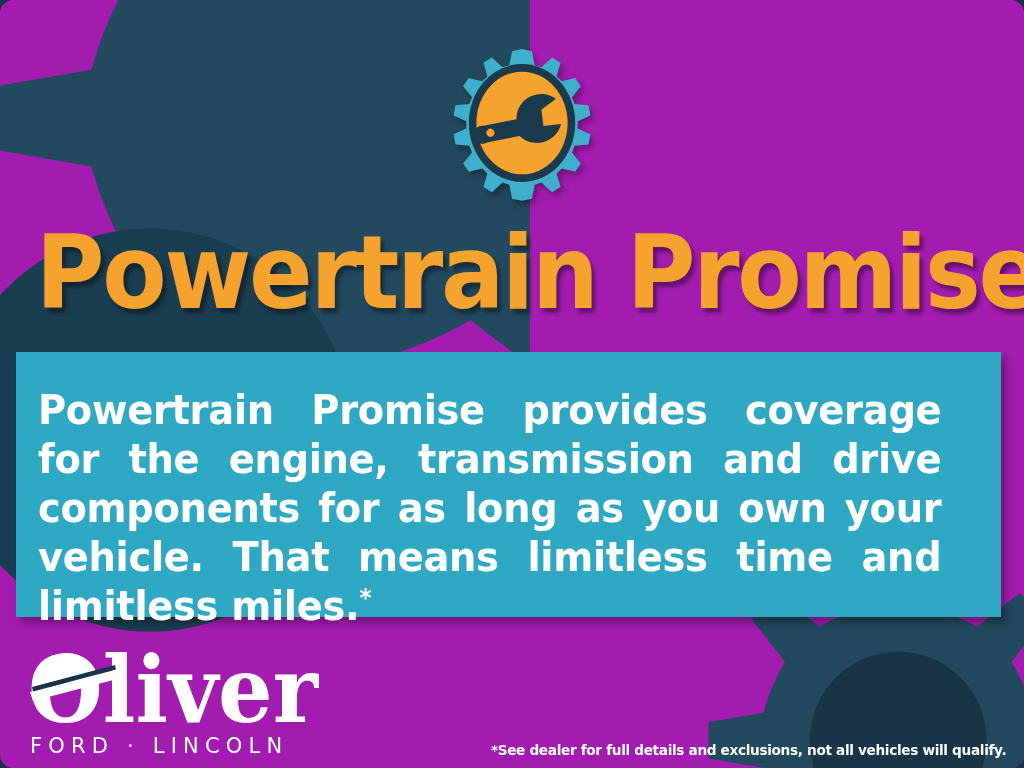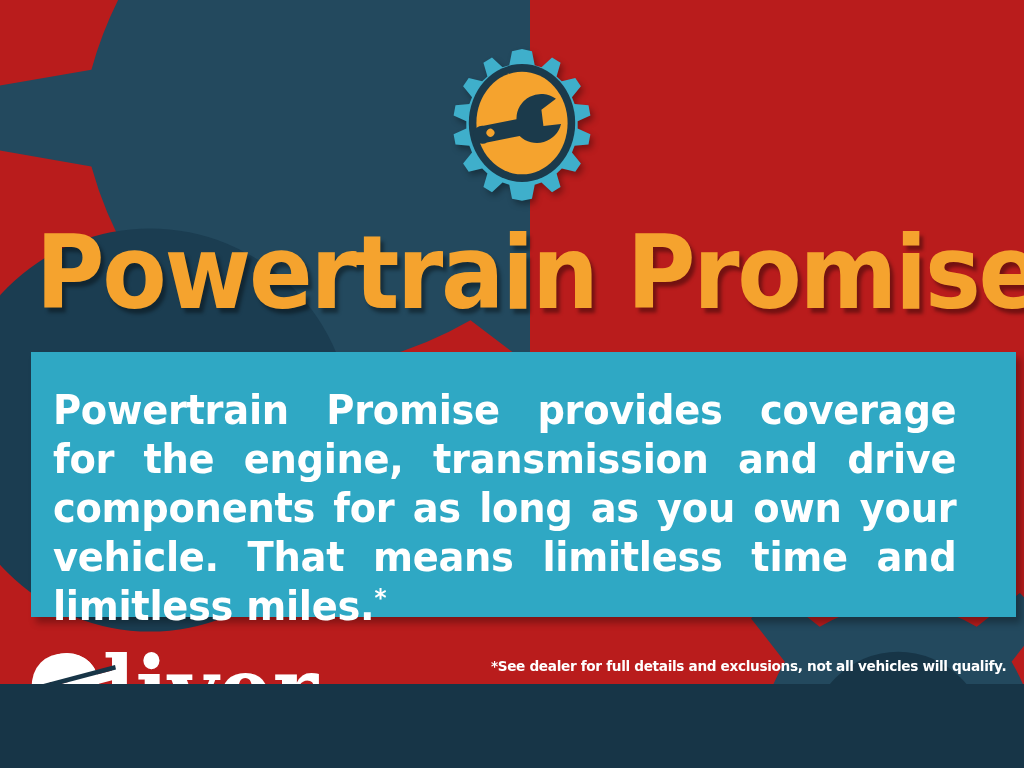--- a/index.html
+++ b/index.html
@@ -6,23 +6,24 @@
 
   html, body {
     width:1024px; height:768px;
     overflow:hidden;
     background:#173547;
     font-family:"Liberation Sans", sans-serif;
   }
 
   #poster {
     position:relative;
-    width:1024px; height:684px;
-    background:#b91c1c;
+    width:1024px; height:768px;
+    background:#a21caf;
     overflow:hidden;
+    border-radius:13px;
   }
 
   
   .bg-layer {
     position:absolute; inset:0;
     overflow:hidden;
     pointer-events:none;
   }
   .bg-gear { position:absolute; }
   .bg-gear svg { display:block; }
@@ -52,21 +53,21 @@
     letter-spacing:-2.5px;
     color:#F5A32E;
     transform:scaleX(0.93);
     text-shadow:4px 5px 4px rgba(0,0,0,0.38);
     white-space:nowrap;
   }
 
   
   #body-panel {
     position:absolute;
-    left:31px; top:352px;
+    left:16px; top:352px;
     width:985px; height:265px;
     background:#2FA8C4;
     box-shadow:5px 6px 7px rgba(0,0,0,0.30);
   }
   #body-copy {
     position:absolute;
     left:22px; right:22px; top:34px;
     color:#FFFFFF;
     font-family:"DejaVu Sans", sans-serif;
     font-weight:bold;

